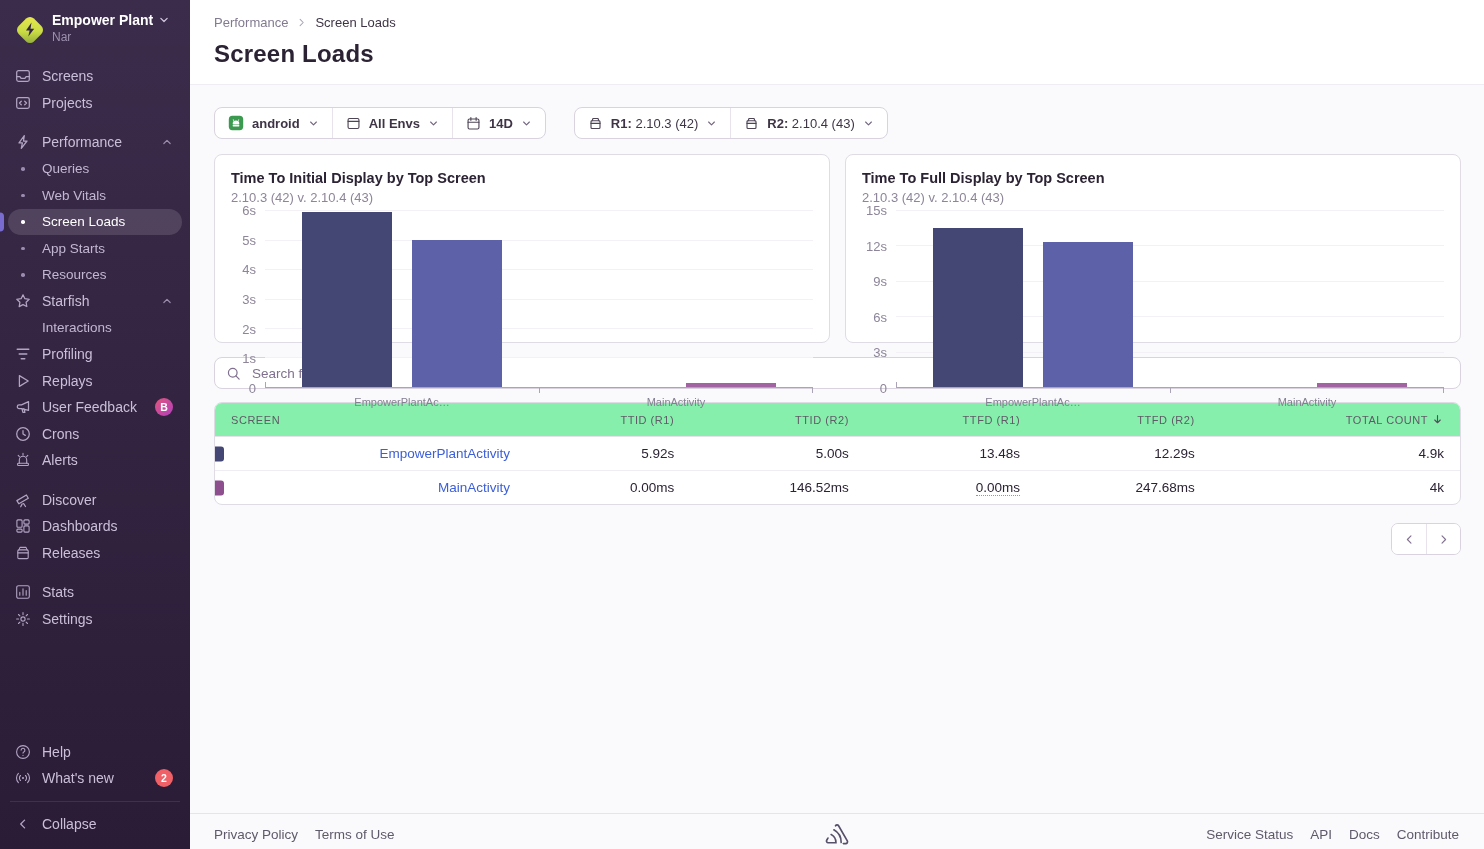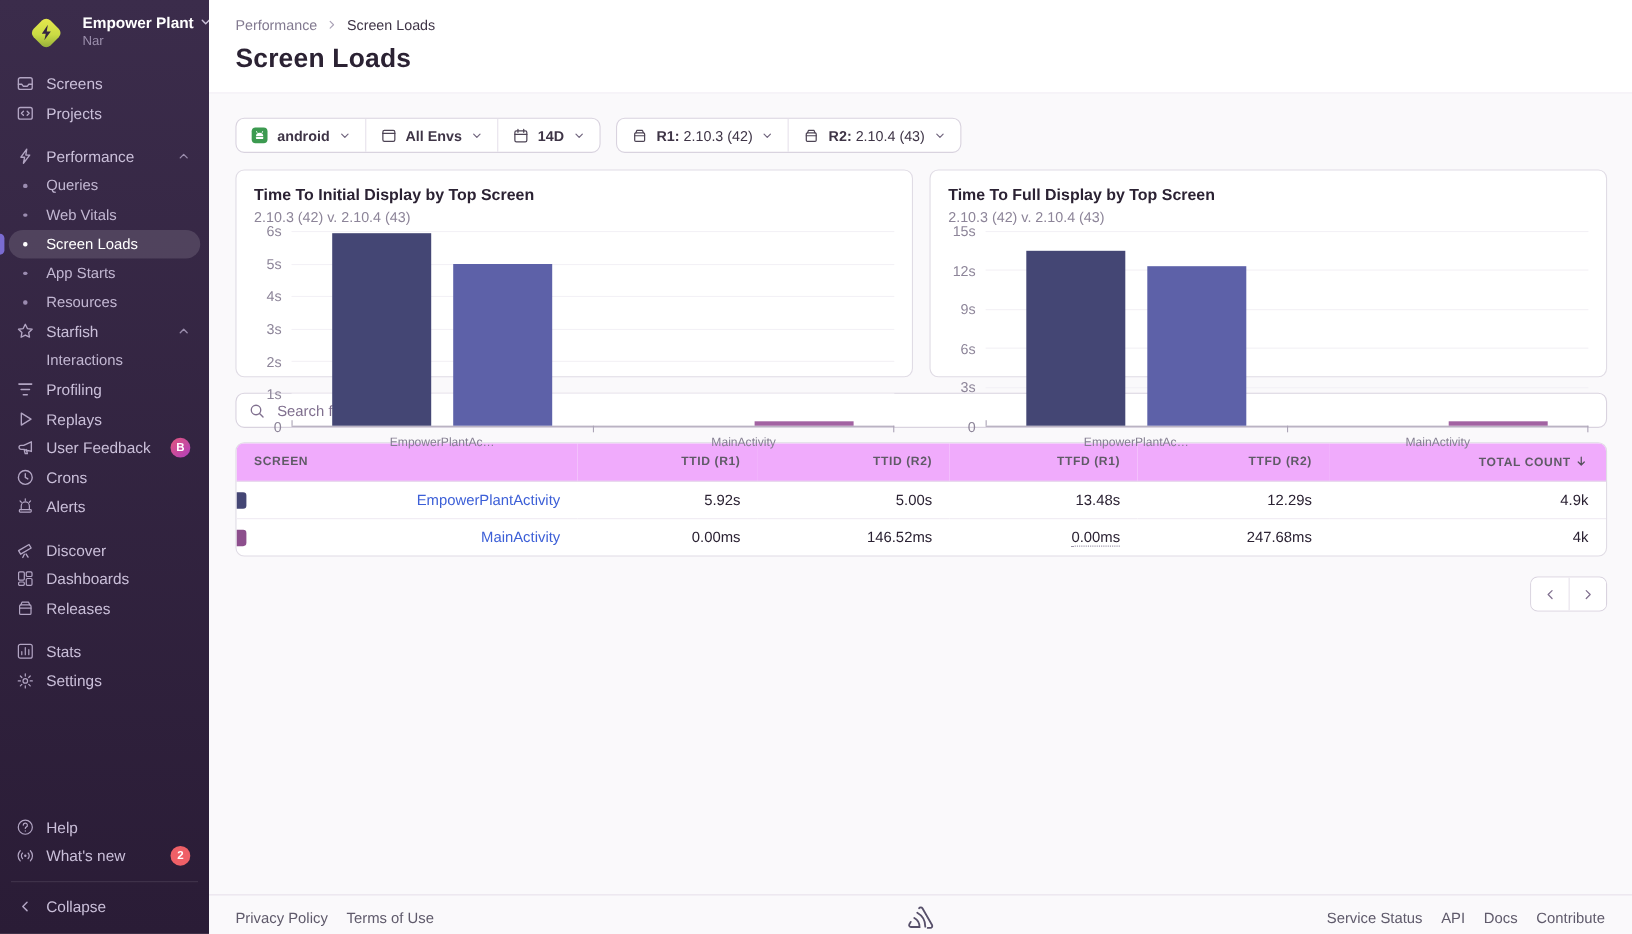--- a/index.html
+++ b/index.html
@@ -12,21 +12,21 @@
     -webkit-font-smoothing:antialiased;
   }
   svg { display:block; }
 
   
   .sidebar {
     flex:0 0 190px; width:190px; height:100%;
     background:linear-gradient(180deg,#3b2c4b 0%, #2a1c36 100%);
     color:#cabfd9; display:flex; flex-direction:column;
   }
-  .org-header { display:flex; gap:14px; padding:11px 10px 12px 23px; align-items:flex-start; cursor:pointer; }
+  .org-header { display:flex; gap:3px; padding:11px 10px 12px 11px; align-items:flex-start; cursor:pointer; }
   .org-avatar { width:38px; height:38px; flex:0 0 38px; }
   .org-meta { padding-top:1px; min-width:0; }
   .org-name-row { display:flex; align-items:center; gap:5px; }
   .org-name { font-size:14px; font-weight:700; color:#ffffff; white-space:nowrap; }
   .org-sub { font-size:12px; color:#9c90ad; margin-top:2px; }
   .org-chevron { color:#cfc6dd; }
 
   .nav { flex:1; padding:2px 8px 0; overflow:hidden; }
   .nav-item {
     position:relative; display:flex; align-items:center; gap:10px;
@@ -54,21 +54,21 @@
   
   .main { flex:1; min-width:0; display:flex; flex-direction:column; }
   .page-header { background:#ffffff; padding:15px 25px 16px 24px; border-bottom:1px solid #f0ecf3; }
   .breadcrumb { display:flex; align-items:center; gap:8px; font-size:13px; color:#827a90; }
   .breadcrumb .bc-sep { color:#aaa2b6; display:flex; }
   .breadcrumb .current { color:#3e3446; }
   .page-title { font-size:24px; font-weight:700; color:#2b2233; margin-top:10px; letter-spacing:.2px; }
 
   .content { flex:1; padding:22px 23px 0 24px; }
 
-  .filter-row { display:flex; gap:14px; margin-bottom:15px;align-items:flex-end; }
+  .filter-row { display:flex; gap:28px; margin-bottom:15px;align-items:flex-end; }
   .filter-group { display:inline-flex; background:#fff; border:1px solid #d9d3df; border-radius:8px; }
   .filter-btn {
     display:flex; align-items:center; gap:8px; padding:0 13px; height:30px;
     font-size:13px; font-weight:700; color:#3e3446; cursor:pointer; border-left:1px solid #e7e2ec;
   }
   .filter-btn:first-child { border-left:none; }
   .filter-btn .val { font-weight:400; }
   .filter-btn .chev { color:#71657e; display:flex; }
   .filter-btn .fi { display:flex; color:#4d4455; }
 
@@ -90,21 +90,21 @@
   .search-bar {
     display:flex; align-items:center; gap:9px; height:32px; padding:0 11px;
     background:#fff; border:1px solid #d9d3df; border-radius:8px; margin-bottom:13px; color:#80708f;
   }
   .search-bar input { flex:1; border:none; outline:none; font-size:13.5px; font-family:inherit; color:#2b2233; background:transparent; }
   .search-bar input::placeholder { color:#80708f; }
 
   .table-card { background:#fff; border:1px solid #e0dce5; border-radius:8px; overflow:hidden; }
   table.screens { width:100%; border-collapse:collapse; font-size:13.5px; }
   table.screens th {
-    background:#f0abfc; padding:10px 16px; font-size:11px; font-weight:700;
+    background:#86efac; padding:10px 16px; font-size:11px; font-weight:400;
     letter-spacing:.05em; text-transform:uppercase; color:#5f5a66; text-align:right;
     border-bottom:1px solid #e6e1ea; cursor:pointer; white-space:nowrap;
   }
   table.screens th.col-screen { text-align:left; }
   table.screens th .sort-arrow { display:inline-block; vertical-align:-2px; margin-left:3px; color:#55505c; }
   table.screens td { padding:9px 16px; text-align:right; border-bottom:1px solid #f0ecf3; color:#2b2233; }
   table.screens tr:last-child td { border-bottom:none; }
   td.cell-screen { text-align:left; position:relative; padding-left:17px; }
   .chip { position:absolute; left:0; top:50%; transform:translateY(-50%); width:9px; height:15px; border-radius:0 3px 3px 0; }
   .screen-link { color:#3c5fd7; text-decoration:none; cursor:pointer; }

